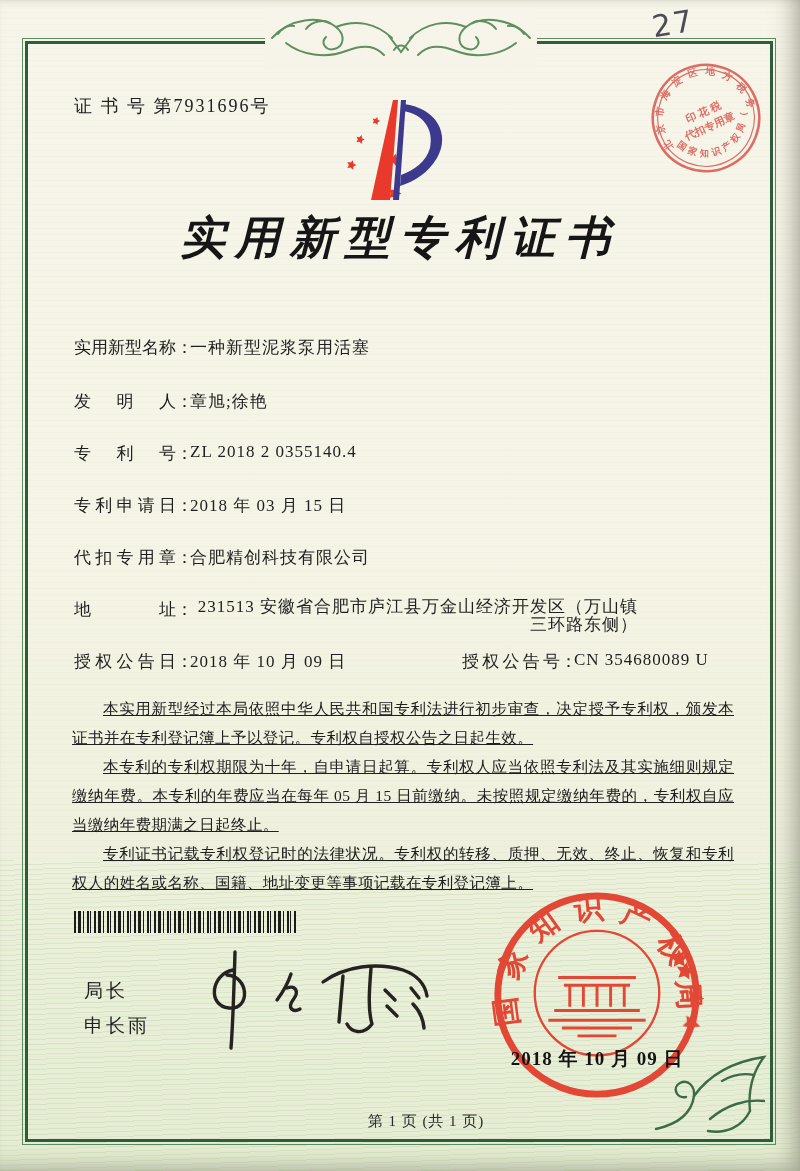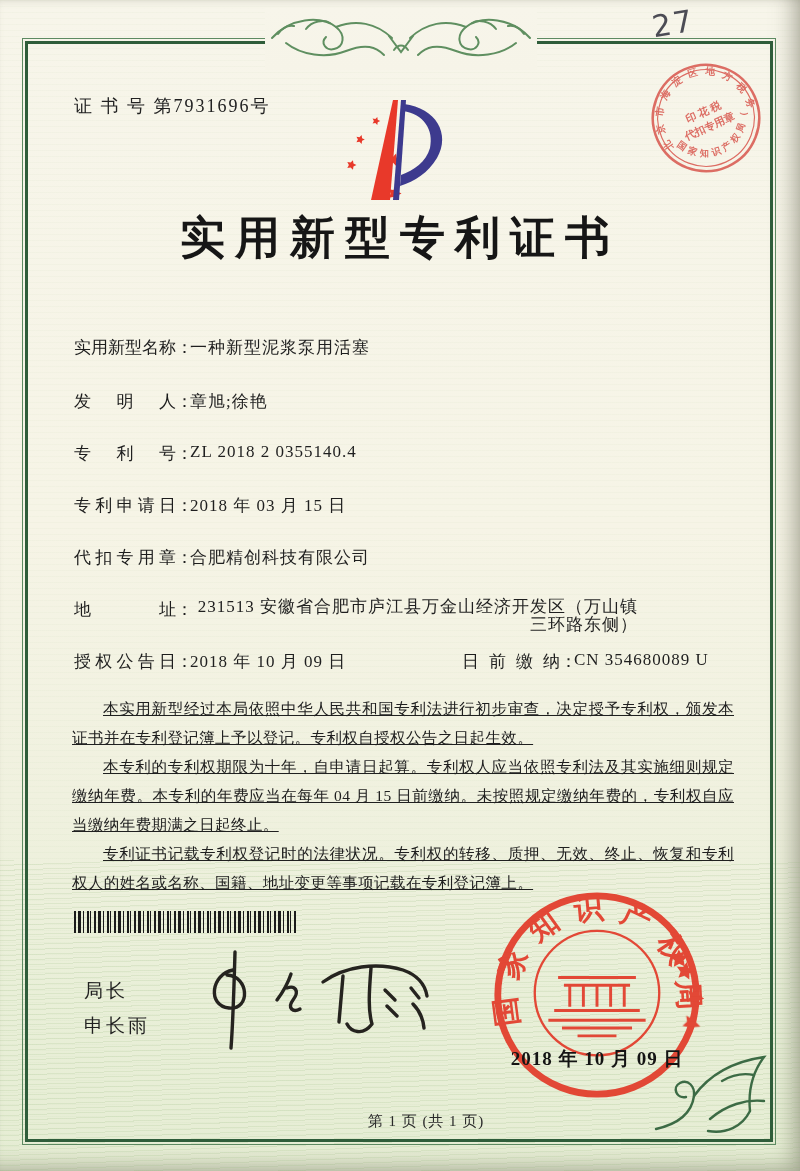--- a/index.html
+++ b/index.html
@@ -37,21 +37,21 @@
     position:absolute;left:652px;top:6px;
     font-family:"DejaVu Sans",sans-serif;font-size:30px;color:#4c4c55;
     transform:rotate(-9deg);letter-spacing:2px;
   }
   .cert-no{
     position:absolute;left:74px;top:94px;font-size:18px;letter-spacing:2px;color:#222;
   }
   .logo{position:absolute;left:334px;top:96px;}
   .title{
     position:absolute;left:0;top:208px;width:800px;text-align:center;
-    font-size:45px;font-weight:700;letter-spacing:10px;color:#161616;margin:0;
+    font-size:45px;font-weight:700;letter-spacing:10px;color:#161616;margin:0;font-style:italic;
   }
   .tax-stamp{position:absolute;left:648px;top:60px;transform:rotate(-24deg);opacity:.88;}
   .fields{position:absolute;left:74px;top:0;width:660px;font-size:17px;}
   .frow{position:absolute;left:0;white-space:nowrap;}
   .flabel{
     display:inline-block;width:102px;text-align:justify;text-align-last:justify;
     vertical-align:top;color:#1d1d1d;
   }
   .fcolon{display:inline-block;width:14px;vertical-align:top;}
   .fvalue{display:inline-block;vertical-align:top;letter-spacing:1px;text-align:right;}
@@ -179,28 +179,28 @@
     </div>
     <div class="frow" style="top:546px">
       <span class="flabel">代扣专用章</span><span class="fcolon">：</span><span class="fvalue">合肥精创科技有限公司</span>
     </div>
     <div class="frow" style="top:598px">
       <span class="flabel">地址</span><span class="fcolon">：</span><span class="fvalue fvalue-wrap">231513 安徽省合肥市庐江县万金山经济开发区（万山镇三环路东侧）</span>
     </div>
     <div class="frow" style="top:650px;width:660px">
       <span class="flabel">授权公告日</span><span class="fcolon">：</span><span class="fvalue">2018 年 10 月 09 日</span>
       <span class="grant-no-group">
-        <span class="flabel">日前缴纳</span><span class="fcolon">：</span><span class="fvalue">CN 354680089 U</span>
+        <span class="flabel">授权公告号</span><span class="fcolon">：</span><span class="fvalue">CN 354680089 U</span>
       </span>
     </div>
   </div>
 
   <div class="body-text">
     <p>本实用新型经过本局依照中华人民共和国专利法进行初步审查，决定授予专利权，颁发本证书并在专利登记簿上予以登记。专利权自授权公告之日起生效。</p>
-    <p>本专利的专利权期限为十年，自申请日起算。专利权人应当依照专利法及其实施细则规定缴纳年费。本专利的年费应当在每年 04 月 15 日前缴纳。未按照规定缴纳年费的，专利权自应当缴纳年费期满之日起终止。</p>
+    <p>本专利的专利权期限为十年，自申请日起算。专利权人应当依照专利法及其实施细则规定缴纳年费。本专利的年费应当在每年 05 月 15 日前缴纳。未按照规定缴纳年费的，专利权自应当缴纳年费期满之日起终止。</p>
     <p>专利证书记载专利权登记时的法律状况。专利权的转移、质押、无效、终止、恢复和专利权人的姓名或名称、国籍、地址变更等事项记载在专利登记簿上。</p>
   </div>
 
   <div class="barcode"></div>
 
   <div class="officer-title">局长</div>
   <div class="officer-name">申长雨</div>
 
   <svg class="signature" width="240" height="105" viewBox="0 0 240 105">
     <g stroke="#25231f" fill="none" stroke-width="3.4" stroke-linecap="round" stroke-linejoin="round">

